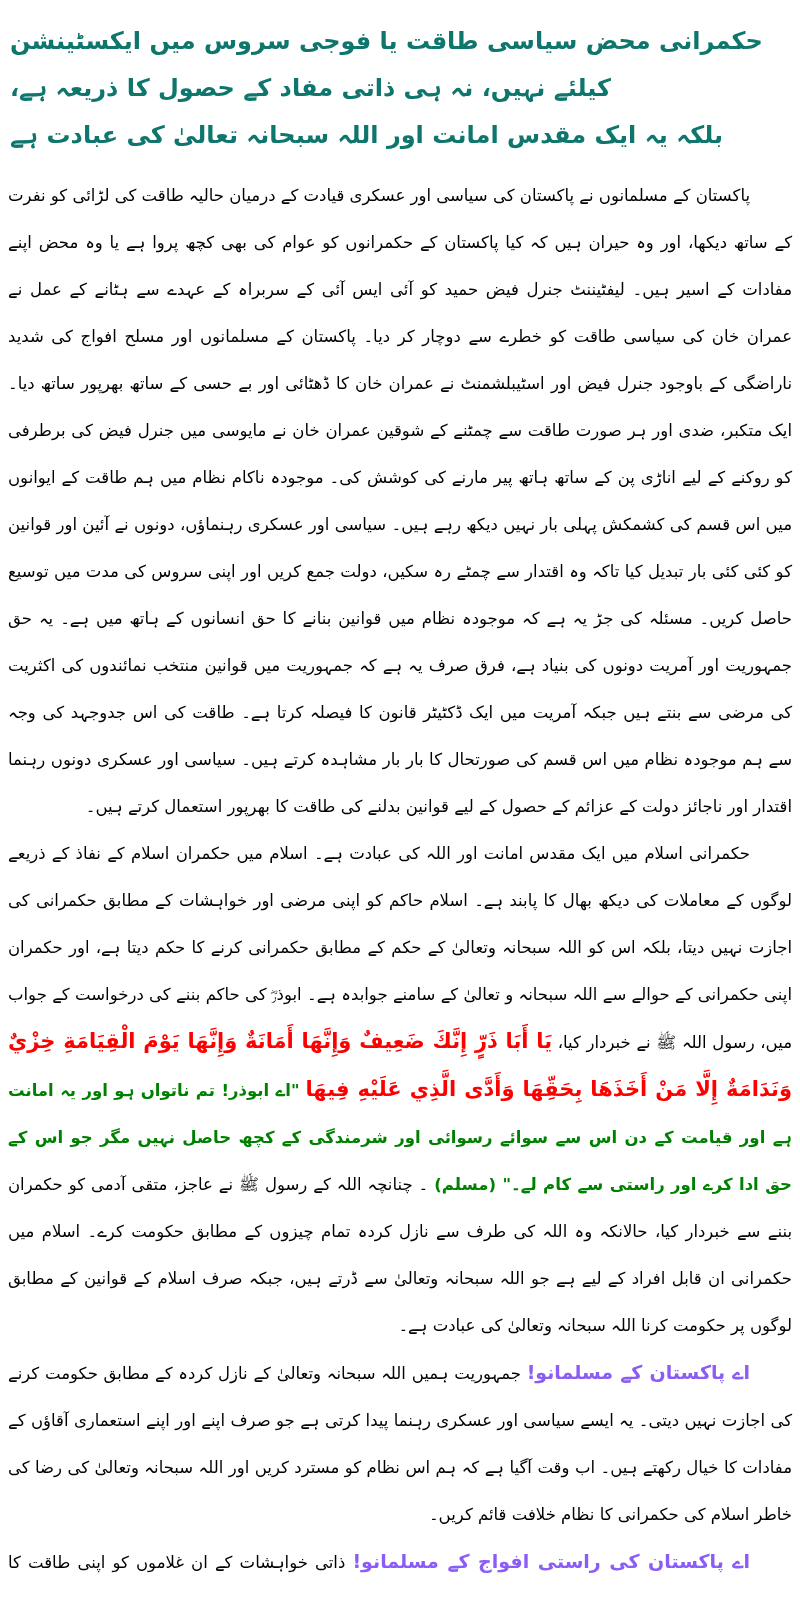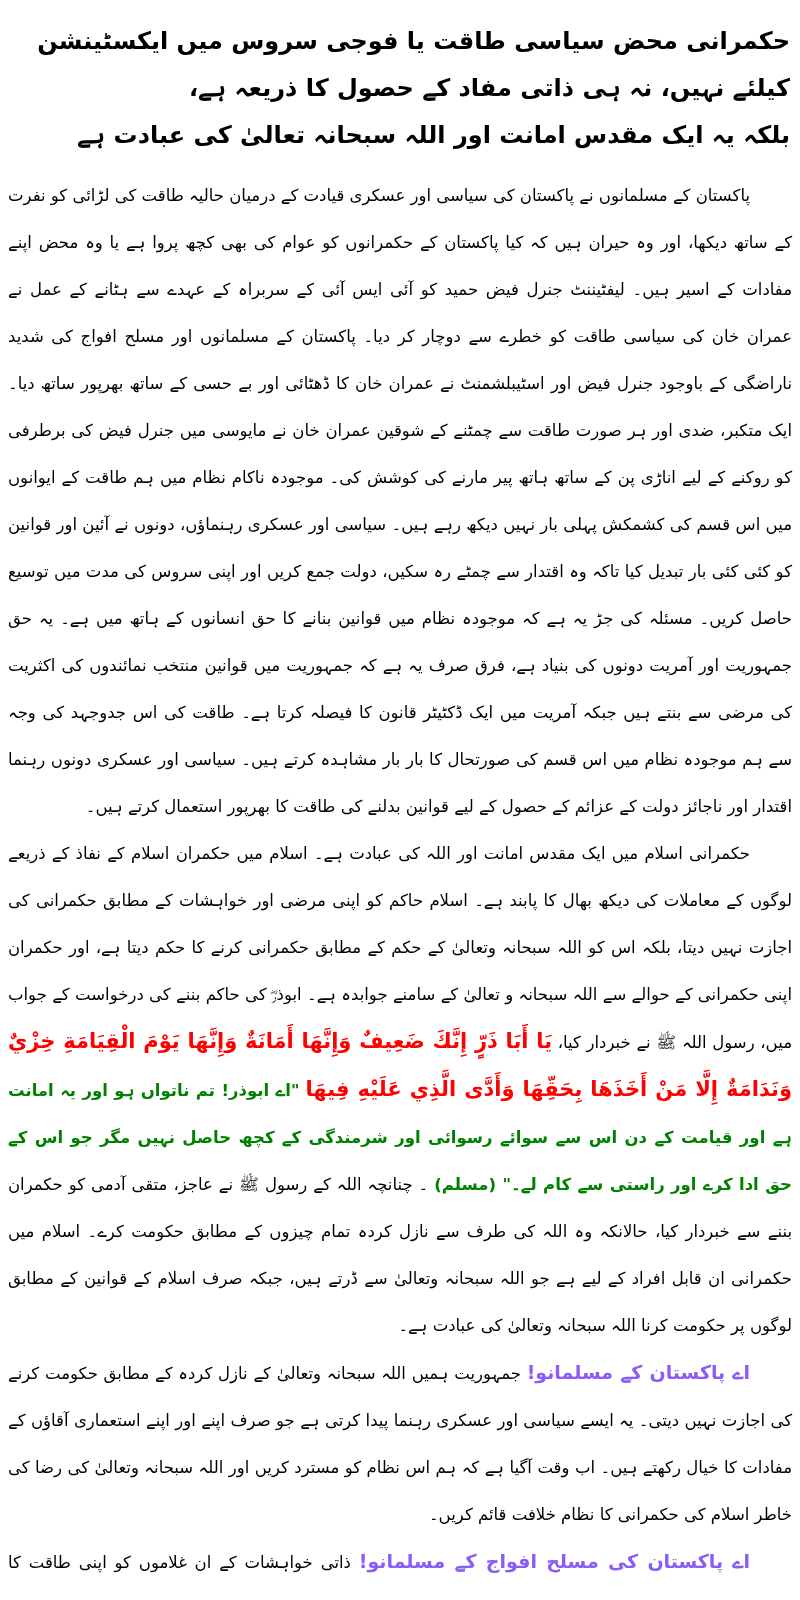--- a/index.html
+++ b/index.html
@@ -15,23 +15,23 @@
   }
   .page {
     width: 800px;
     min-height: 1600px;
     box-sizing: border-box;
     padding: 10px 8px 8px 8px;
     direction: rtl;
     overflow: hidden;
   }
   .headline {
-    color: #000000;
+    color: #0f766e;
     font-weight: bold;
-    text-align: right;
+    text-align: left;
     font-size: 24px;
     line-height: 1.95;
     padding: 8px 2px 14px 2px;
   }
   .headline .h-line { margin: 0; }
   p.body-par {
     margin: 0;
     font-size: 16.5px;
     line-height: 47px;
     text-align: justify;
@@ -71,19 +71,19 @@
     <span class="green-text">"اے ابوذر! تم ناتواں ہو اور یہ امانت ہے اور قیامت کے دن اس سے سوائے رسوائی اور شرمندگی کے کچھ حاصل نہیں مگر جو اس کے حق ادا کرے اور راستی سے کام لے۔" (مسلم)</span>
     <span>۔ چنانچہ اللہ کے رسول ﷺ نے عاجز، متقی آدمی کو حکمران بننے سے خبردار کیا، حالانکہ وہ اللہ کی طرف سے نازل کردہ تمام چیزوں کے مطابق حکومت کرے۔ اسلام میں حکمرانی ان قابل افراد کے لیے ہے جو اللہ سبحانہ وتعالیٰ سے ڈرتے ہیں، جبکہ صرف اسلام کے قوانین کے مطابق لوگوں پر حکومت کرنا اللہ سبحانہ وتعالیٰ کی عبادت ہے۔</span>
   </p>
 
   <p class="body-par indent">
     <span class="section-heading">اے پاکستان کے مسلمانو!</span>
     <span>جمہوریت ہمیں اللہ سبحانہ وتعالیٰ کے نازل کردہ کے مطابق حکومت کرنے کی اجازت نہیں دیتی۔ یہ ایسے سیاسی اور عسکری رہنما پیدا کرتی ہے جو صرف اپنے اور اپنے استعماری آقاؤں کے مفادات کا خیال رکھتے ہیں۔ اب وقت آگیا ہے کہ ہم اس نظام کو مسترد کریں اور اللہ سبحانہ وتعالیٰ کی رضا کی خاطر اسلام کی حکمرانی کا نظام خلافت قائم کریں۔</span>
   </p>
 
   <p class="body-par indent">
-    <span class="section-heading">اے پاکستان کی مسلح افواج کے مسلمانو!</span>
+    <span class="section-heading">اے پاکستان کی راستی افواج کے مسلمانو!</span>
     <span>ذاتی خواہشات کے ان غلاموں کو اپنی طاقت کا استحصال نہ کرنے دیں۔ ان کرپٹ لیڈروں کو ہٹا دو جو اپنے مفادات کے اسیر ہیں، اور اپنے لوگوں کو مصائب اور مایوسیوں سے نکال لیں۔ بے شک، اللہ سبحانہ وتعالیٰ نے آپ کو ہماری حالت بدلنے کے قابل بنایا ہے اور وہ ضرور آپ سے ان تمام چیزوں کے بارے میں پوچھے گا جو اللہ سبحانہ وتعالیٰ نے آپ کو عطا کی ہیں۔ نبوت کے نقش قدم پر خلافت کے دوبارہ قیام کے لیے نصرۃ فراہم کریں اور ہمارے لوگوں کو قرآن اور مبارک سنت کی حکمرانی کی واپسی پر خوشیاں منانے کا موقع فراہم کریں۔ اللہ سبحانہ وتعالیٰ نے فرمایا،</span>
     <span class="arabic-quote">وَيَوْمَئِذٍ يَفْرَحُ الْمُؤْمِنُوْنَۙ بِنَصْرِ اللّٰهِؕ يَنْصُرُ مَنْ يَّشَآءُؕ وَهُوَ الْعَزِيْزُ الرَّحِيْمُۙ</span>
     <span class="green-text">"اور اس دن ایمان والے خوش ہوں گے، (یعنی) اللہ کی مدد سے۔ وہ جسے چاہتا ہے مدد دیتا ہے اور وہ غالب (اور) مہربان ہے" (الروم،</span>
   </p>
 
 </div>
 
 </body></html>

